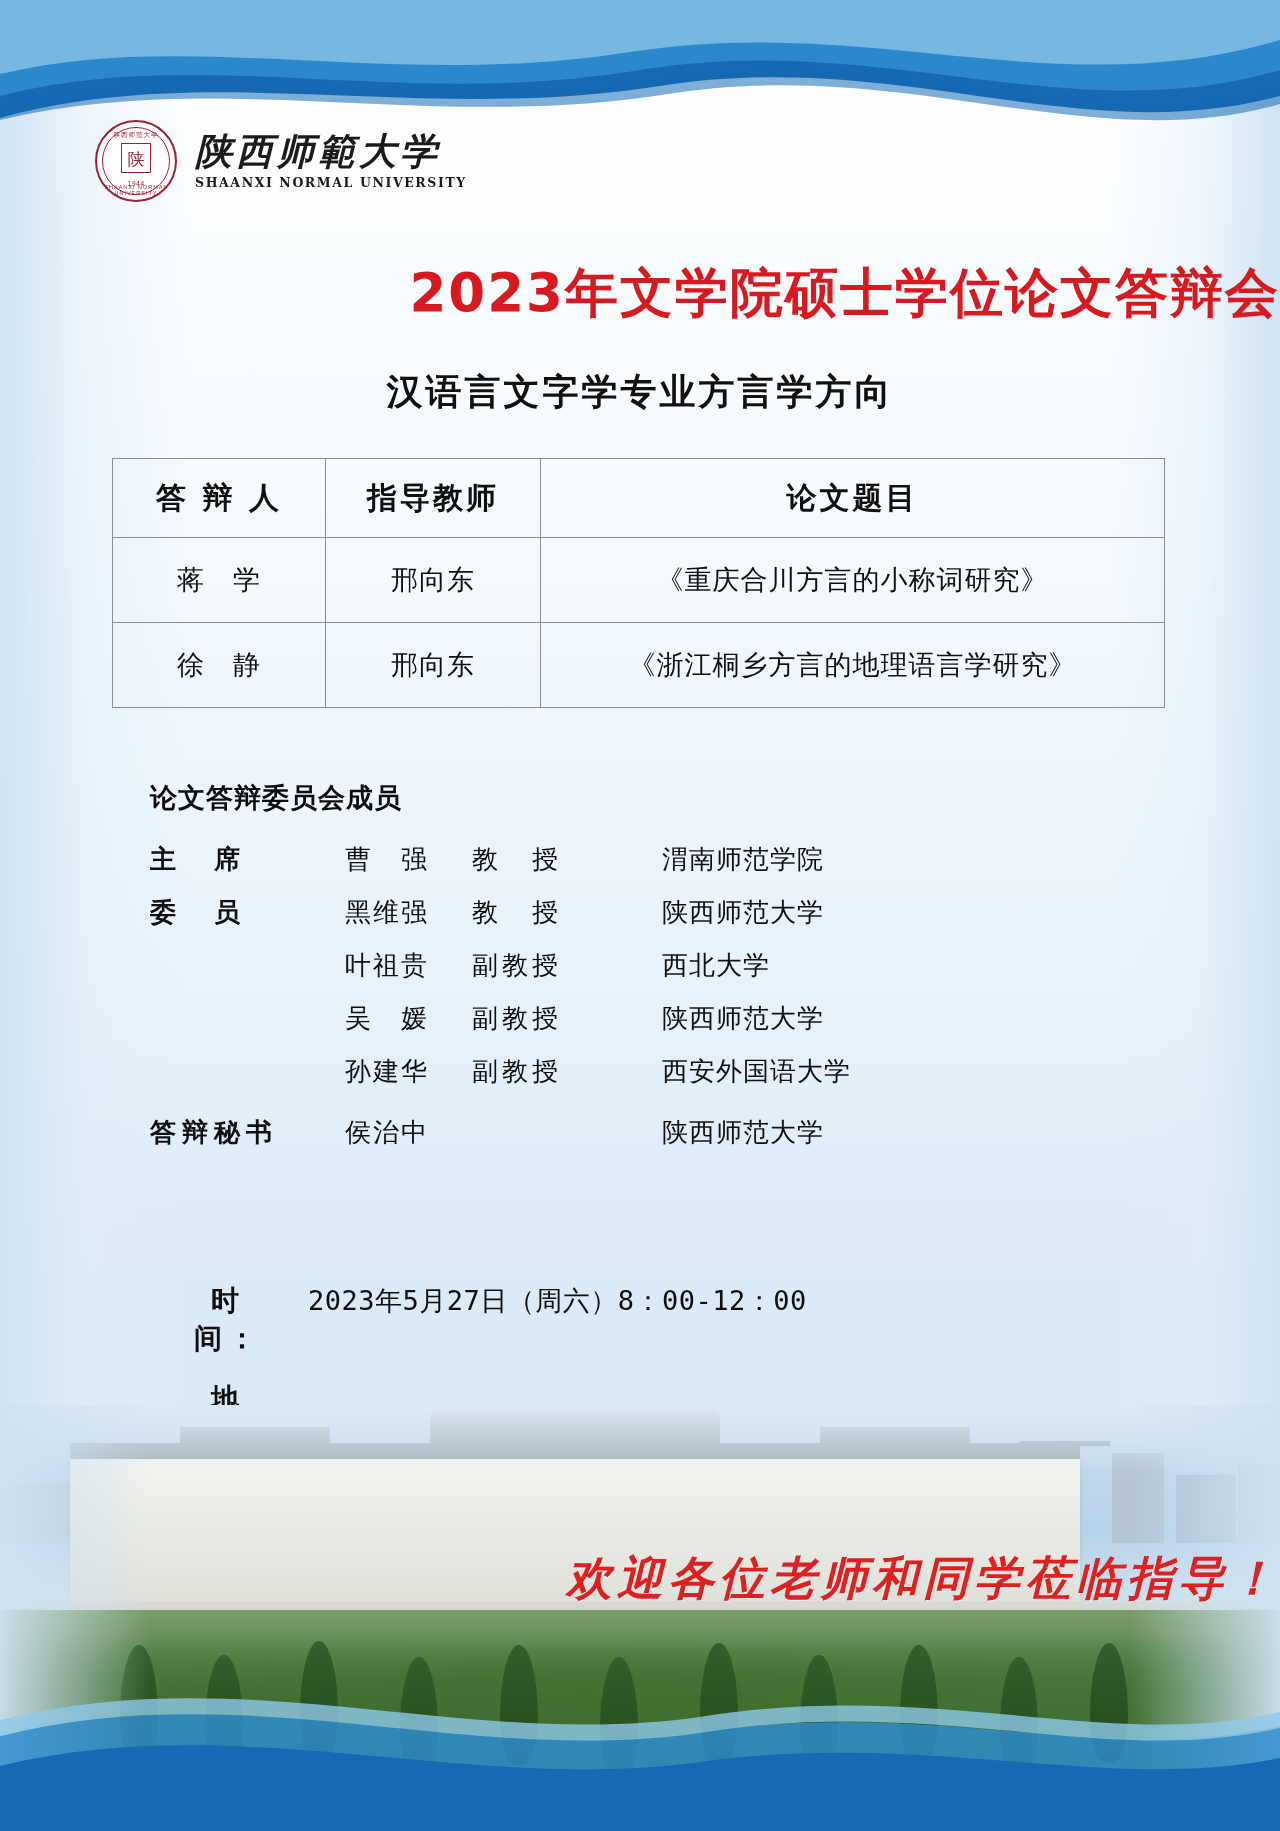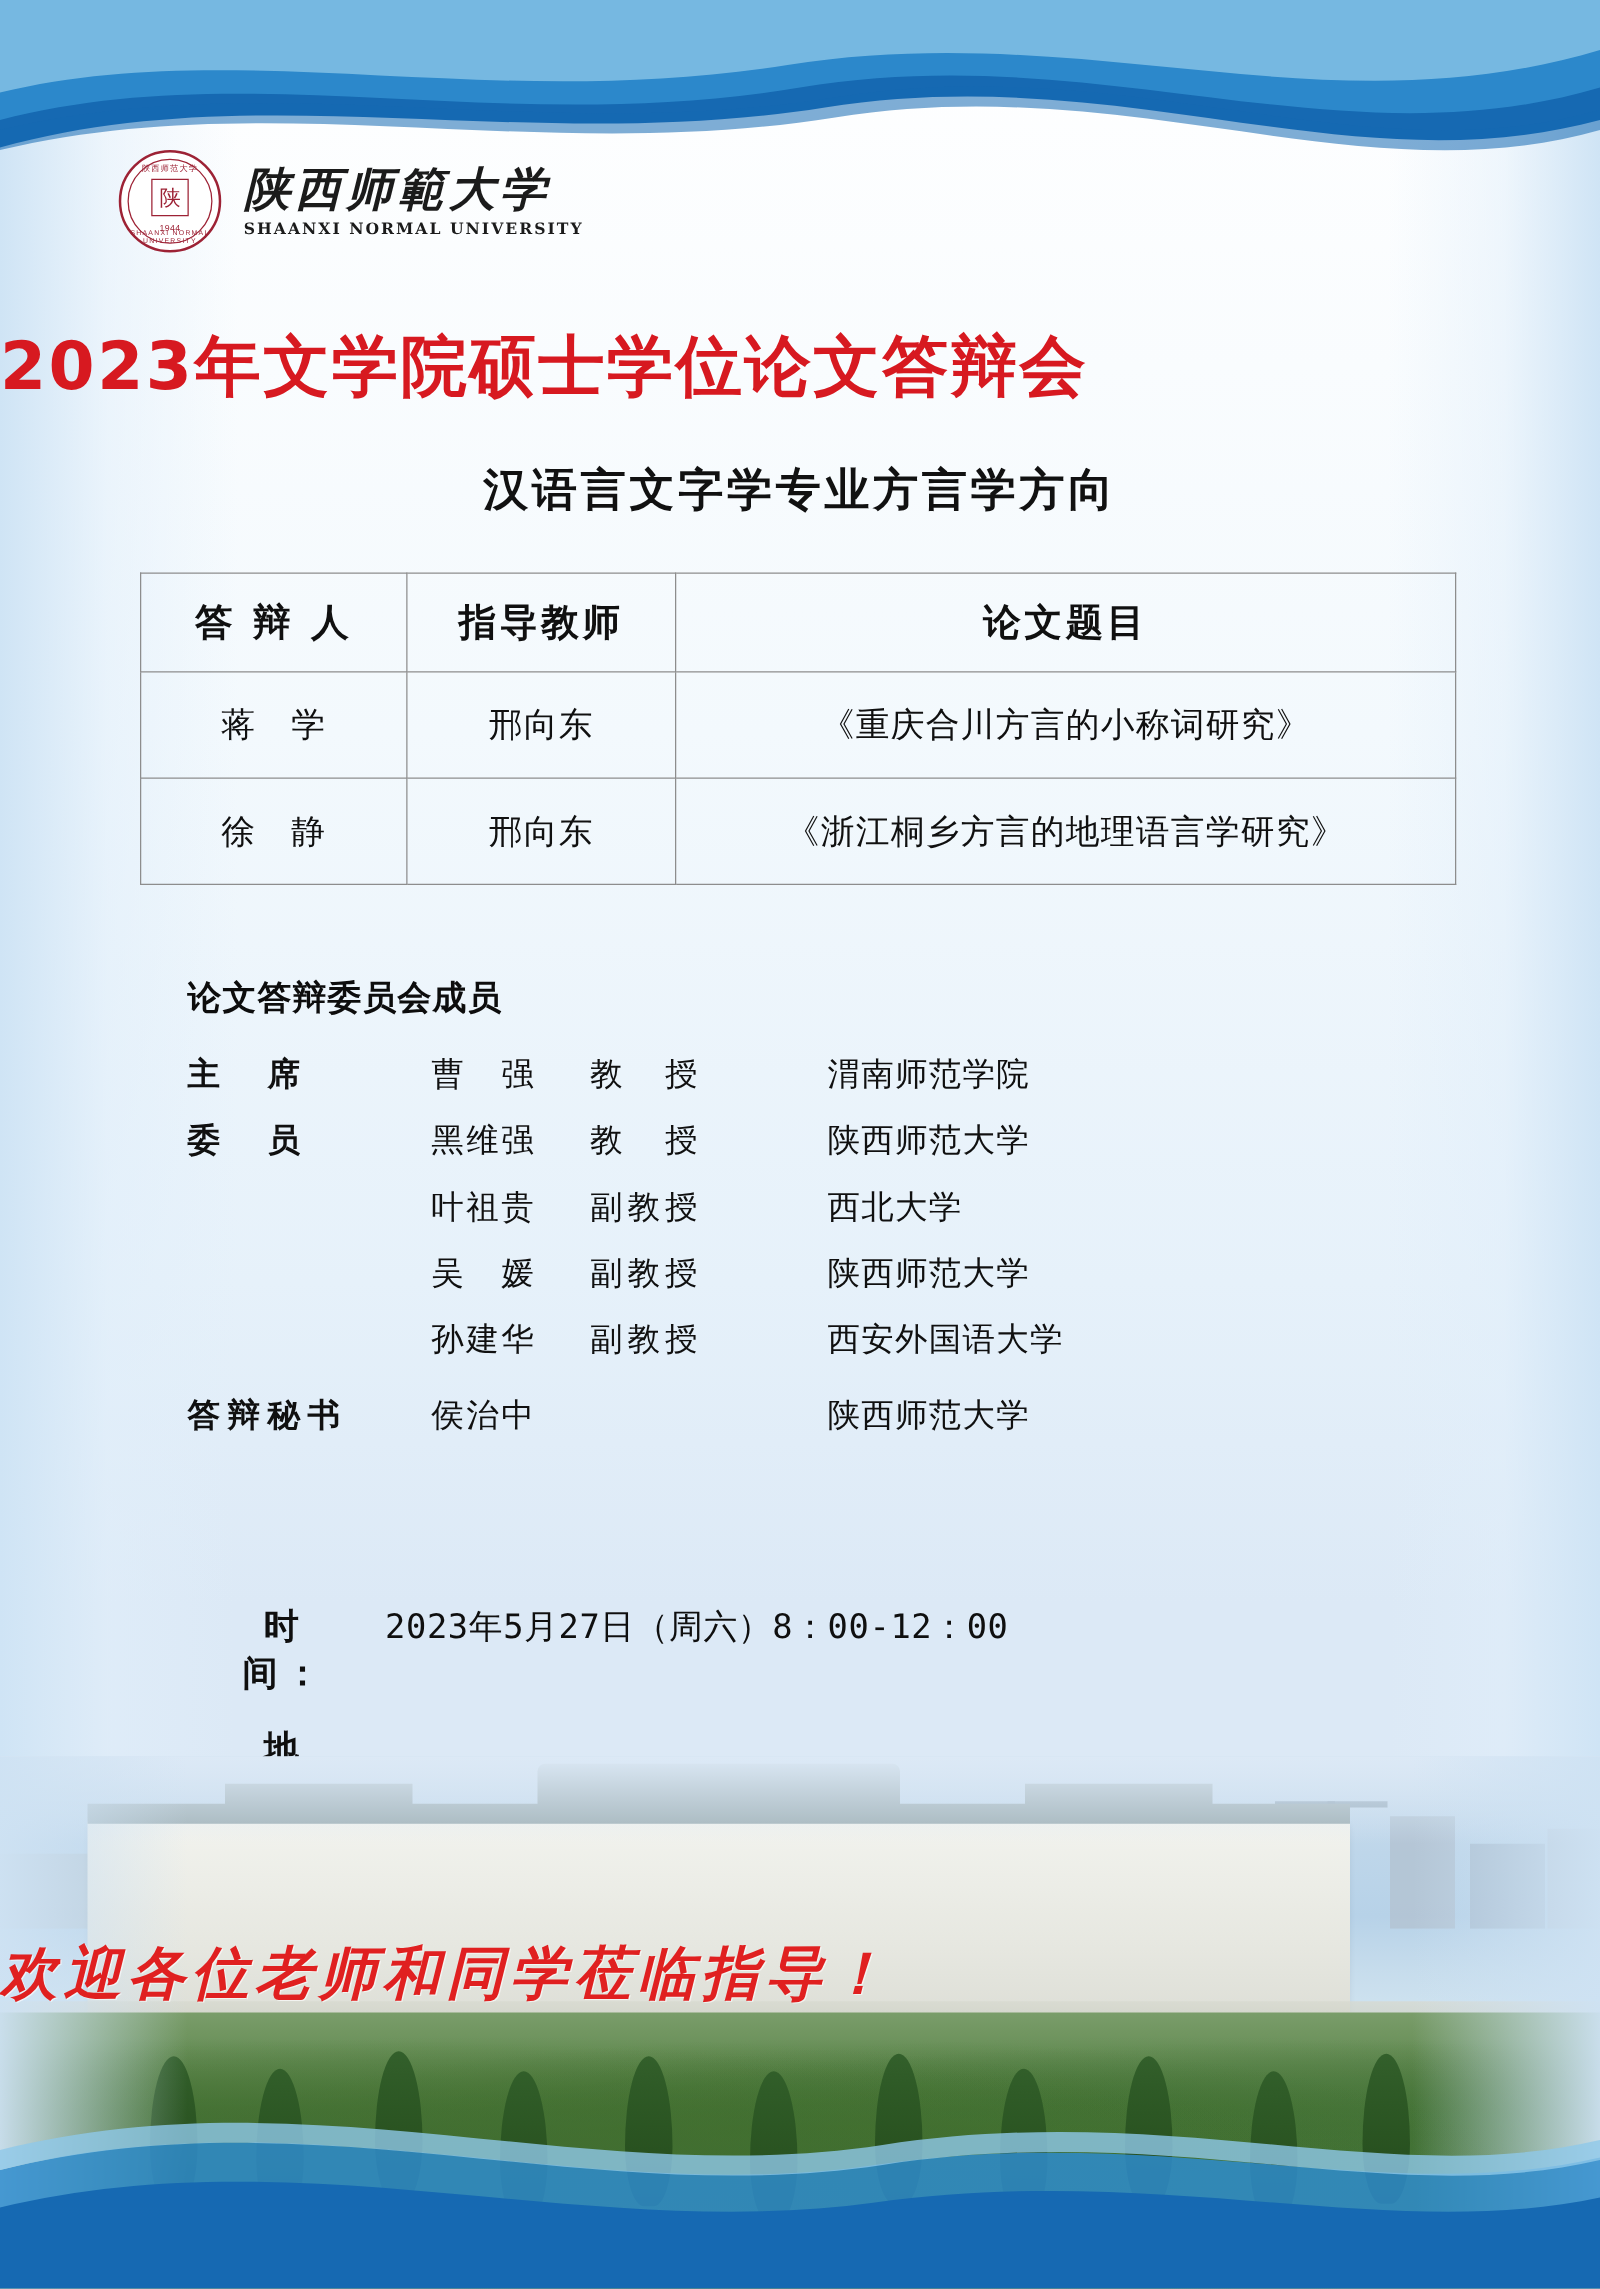--- a/index.html
+++ b/index.html
@@ -185,21 +185,21 @@
     font-weight: 700;
     color: #1b1b1b;
     letter-spacing: 1.6px;
   }
 
   
   .main-title {
     position: absolute;
     left: 0; top: 258px;
     width: 1280px;
-    text-align: left;
+    text-align: right;
     font-family: "DejaVu Sans", sans-serif;
     font-size: 53px;
     font-weight: 800;
     color: #d71920;
     letter-spacing: 2px;
   }
   .sub-title {
     position: absolute;
     left: 0; top: 368px;
     width: 1280px;
@@ -314,21 +314,21 @@
     font-size: 27px;
     letter-spacing: 0.5px;
     font-family: "DejaVu Sans Mono", "Liberation Mono", monospace;
   }
 
   
   .welcome {
     position: absolute;
     left: 0; top: 1548px;
     width: 1280px;
-    text-align: left;
+    text-align: right;
     font-family: "DejaVu Serif", "Liberation Serif", serif;
     font-style: italic;
     font-weight: 700;
     font-size: 46px;
     color: #e02020;
     letter-spacing: 5px;
     text-shadow: 1px 1px 0 rgba(255,255,255,0.6);
   }
 </style>
 </head>

